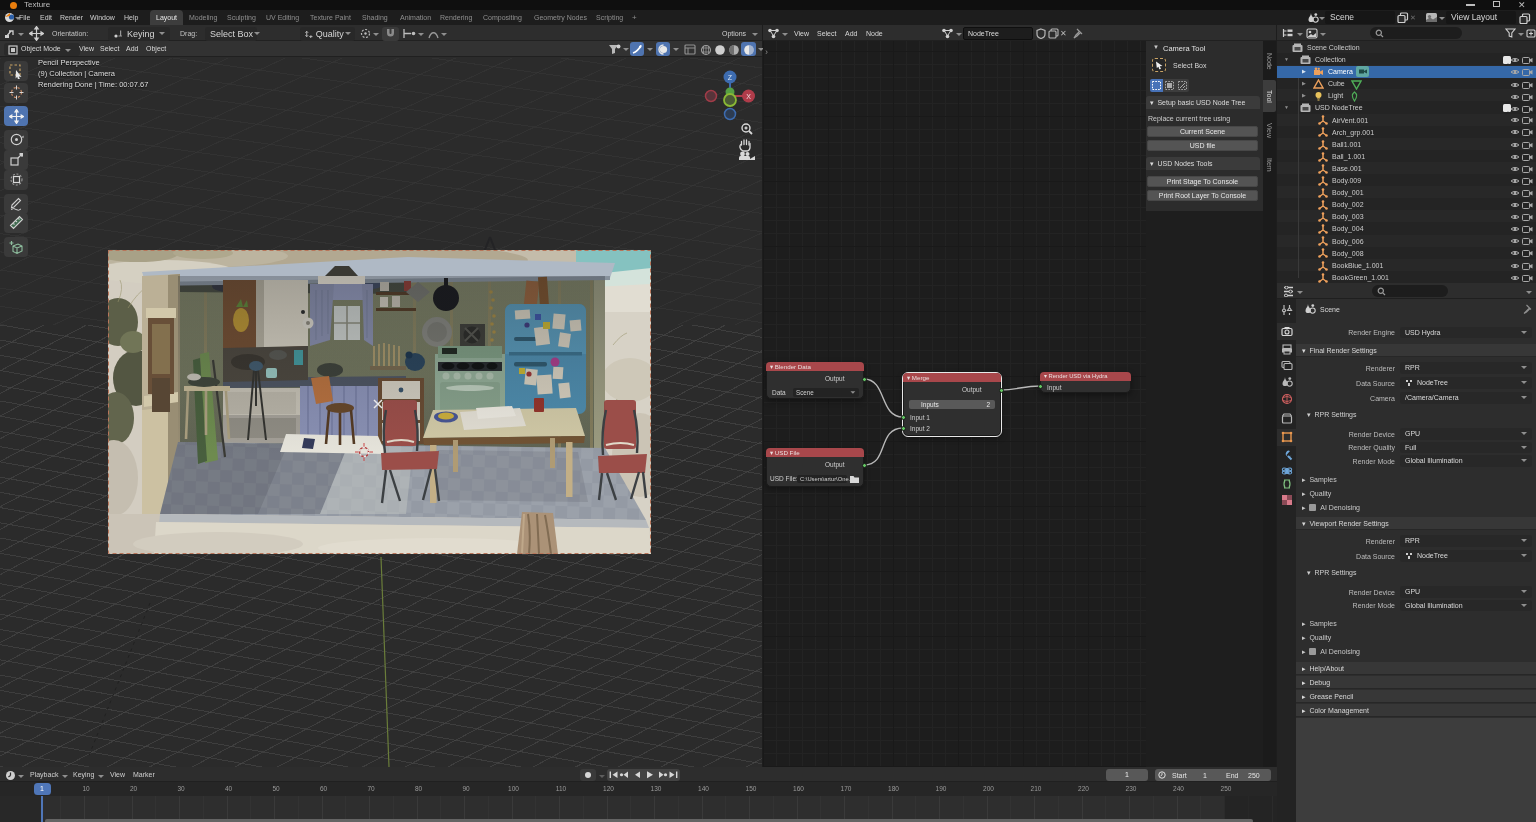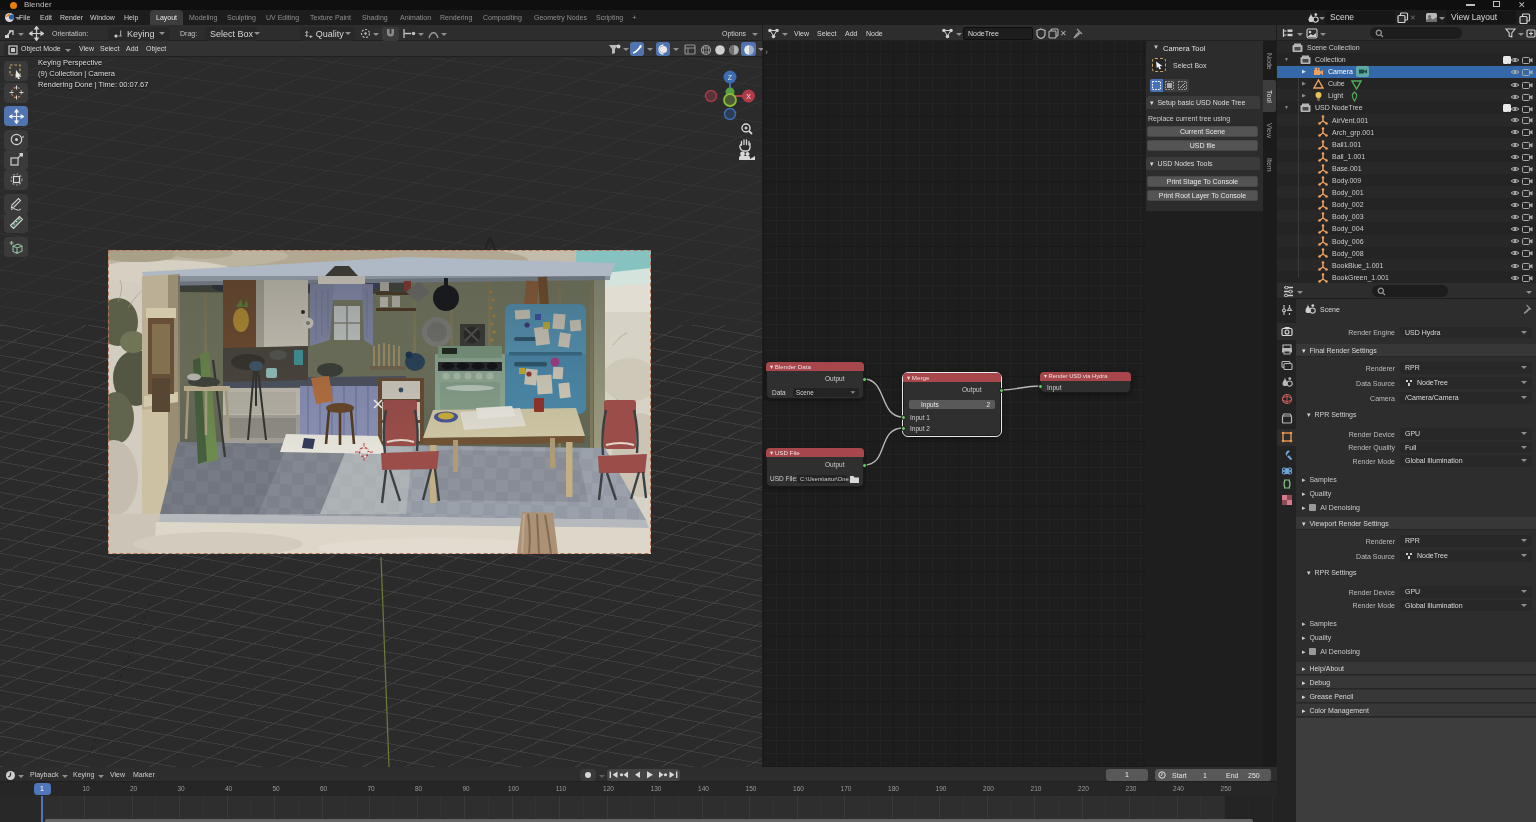--- a/index.html
+++ b/index.html
@@ -45,21 +45,21 @@
     -webkit-mask:radial-gradient(circle at 2px 2px, #000 1.4px, transparent 1.5px),radial-gradient(circle at 6px 2px, #000 1.4px, transparent 1.5px),radial-gradient(circle at 4px 5.5px, #000 1.4px, transparent 1.5px);
     -webkit-mask-composite: source-over; }
 
   .abs { position:absolute; }
 </style>
 </head>
 <body>
 <div id="app">
 
   <div class="abs" style="left:0;top:0;width:1536px;height:10px;background:#0f0f0f;"></div>
-  <div class="abs txt" style="left:24px;top:0px;font-size:8px;color:#bdbdbd;">Blender</div>
+  <div class="abs txt" style="left:24px;top:0px;font-size:8px;color:#bdbdbd;">Texture</div>
   <div class="abs" style="left:10px;top:2px;width:7px;height:7px;border-radius:50%;background:#e87d0d;"></div>
 
   <div class="abs" style="left:0;top:10px;width:1536px;height:15px;background:#1d1d1d;"></div>
   <svg class="abs" style="left:4px;top:12px;" width="13" height="11" viewBox="0 0 13 11">
     <circle cx="5.5" cy="5.5" r="4.5" fill="#dadada"></circle>
     <circle cx="7.5" cy="5" r="2.6" fill="#2a5ea8"></circle>
     <path d="M1 5 L6 1 L6 4 Z" fill="#e87d0d"></path>
   </svg>
   <span class="chev abs" style="left:14px;top:15px;"></span>
   <div class="abs txt" style="left:19px;top:14px;color:#cfcfcf;">File</div>
@@ -278,21 +278,21 @@
           <path d="M1.5 10.5 L10.5 1.5 L13.5 4.5 L4.5 13.5 Z M4 8 l1.5 1.5 M6.5 5.5 L8 7 M9 3 l1.5 1.5" stroke="#cfcfcf" stroke-width="1.1" fill="#3f6a4f"></path>
         </svg>
       </div>
     <div class="abs tbb" style="top:212px;">
         <svg width="15" height="15" viewBox="0 0 15 15">
           <path d="M4 6 L9 4 L13 6 L13 11 L8 13.5 L4 11.5 Z M4 6 L8 8 L13 6 M8 8 V13.5" fill="none" stroke="#8fbf9f" stroke-width="1.1"></path>
           <path d="M2.5 1 v4 M0.5 3 h4" stroke="#8fbf9f" stroke-width="1.2"></path>
         </svg>
       </div>
 
-    <div class="abs" style="left:38px;top:33px;font-size:7.5px;color:#dedede;text-shadow:0 1px 1px rgba(0,0,0,0.7);">Keying Perspective</div>
+    <div class="abs" style="left:38px;top:33px;font-size:7.5px;color:#dedede;text-shadow:0 1px 1px rgba(0,0,0,0.7);">Pencil Perspective</div>
     <div class="abs" style="left:38px;top:44px;font-size:7.5px;color:#dedede;text-shadow:0 1px 1px rgba(0,0,0,0.7);">(9) Collection | Camera</div>
     <div class="abs" style="left:38px;top:55px;font-size:7.5px;color:#dedede;text-shadow:0 1px 1px rgba(0,0,0,0.7);">Rendering Done | Time: 00:07.67</div>
 
     <svg id="cam" class="abs" style="left:108px;top:225px;filter:saturate(0.88);" width="543" height="304" viewBox="0 0 543 304">
       <defs>
         <linearGradient id="sandg" x1="0" y1="0" x2="1" y2="0">
           <stop offset="0" stop-color="#d3ccbe"></stop>
             <stop offset="0.5" stop-color="#ccc5b7"></stop>
             <stop offset="1" stop-color="#dad4c6"></stop>
         </linearGradient>

